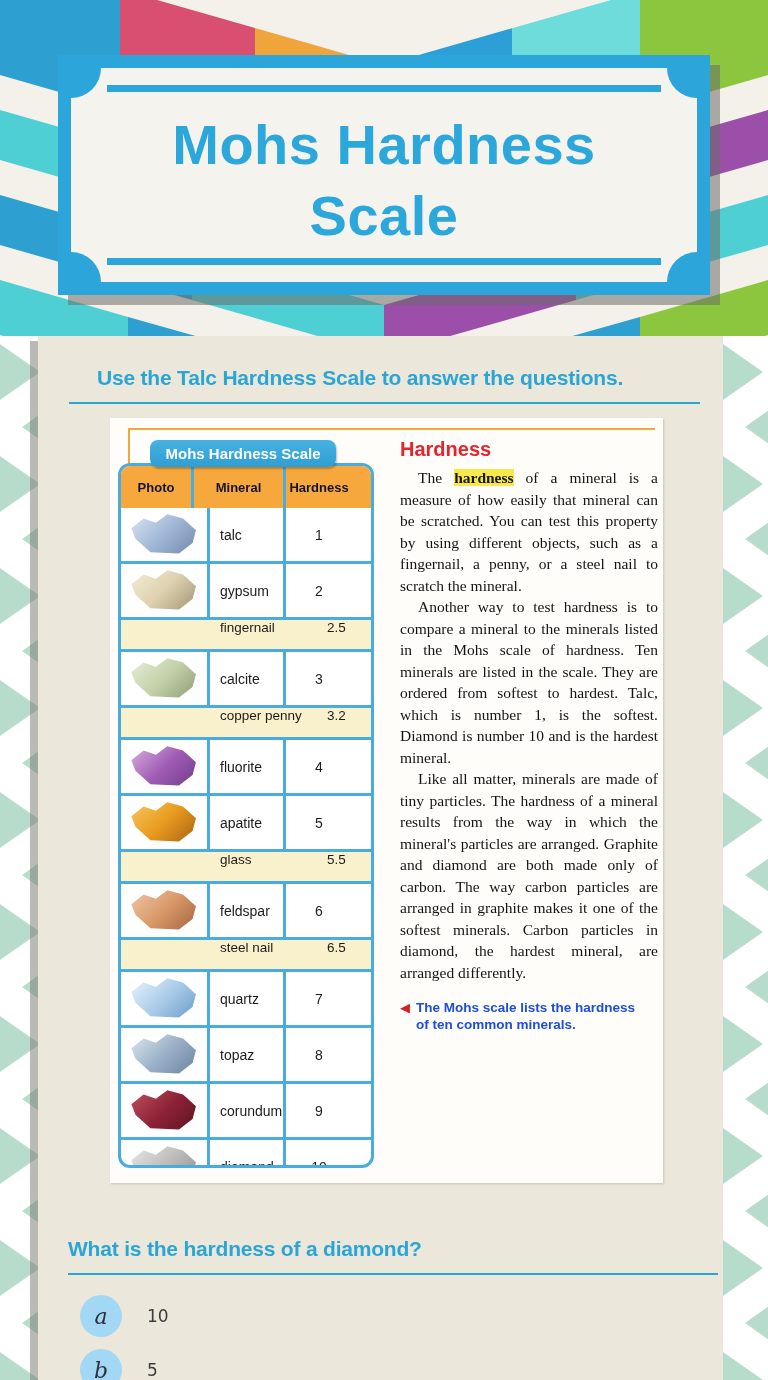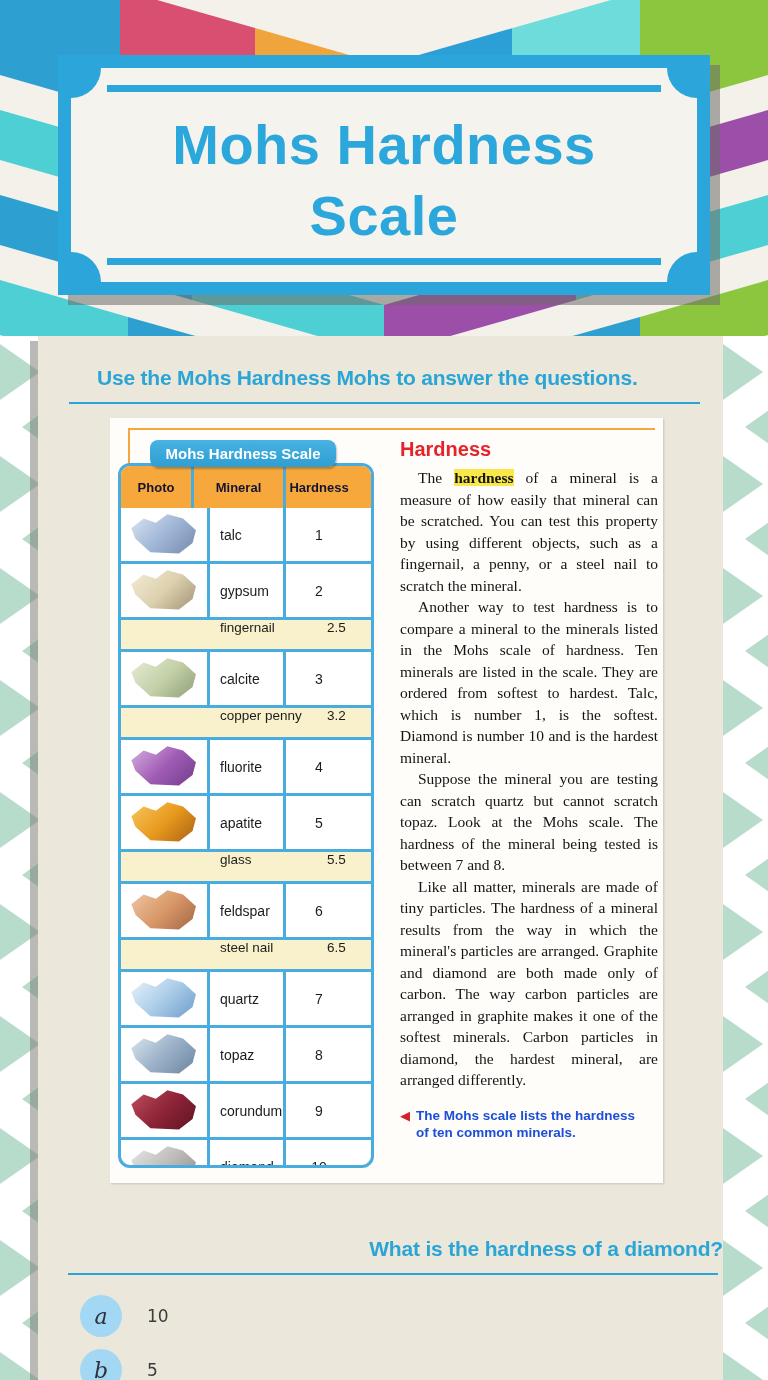--- a/index.html
+++ b/index.html
@@ -66,21 +66,21 @@
   .article{position:absolute;left:290px;top:20px;width:258px;}
   .article h2{margin:0 0 6px 0;color:#E4232B;font-size:20px;font-weight:bold;}
   .article p{margin:0;font-family:"Liberation Serif",serif;font-size:15.5px;line-height:21.5px;
              color:#141414;text-indent:18px;text-align:justify;}
   .hl{background:#F9E84A;font-weight:bold;}
   .caption{display:flex;margin-top:16px;gap:6px;}
   .cap-arrow{color:#D42127;font-size:13px;line-height:17px;}
   .cap-text{color:#1d4ed8;font-weight:bold;font-size:13.5px;line-height:17px;}
 
   
-  .question{color:#2AA5D6;font-weight:bold;font-size:21px;margin:54px 0 0 30px;letter-spacing:-.2px;text-align:right;}
+  .question{color:#2AA5D6;font-weight:bold;font-size:21px;margin:54px 0 0 30px;letter-spacing:-.2px;}
   .opts{margin:20px 0 0 42px;}
   .opt{display:flex;align-items:center;margin-bottom:12px;cursor:pointer;}
   .opt-circle{width:42px;height:42px;border-radius:50%;background:#A3D8F4;display:flex;
               align-items:center;justify-content:center;font-family:"DejaVu Serif",serif;
               font-style:italic;font-size:22px;color:#2E2E3E;}
   .opt-val{margin-left:25px;font-size:17px;color:#3C3C3C;font-family:"DejaVu Sans",sans-serif;}
 </style>
 </head>
 <body>
 
@@ -137,21 +137,21 @@
     </svg>
   </div>
   <div class="side right">
     <svg width="45" height="1044">
       <rect x="0" y="0" width="45" height="1044" fill="url(#tris)"></rect>
     </svg>
   </div>
 
   <div class="panel">
 
-    <div class="instruction">Use the Mohs Hardness Mohs to answer the questions.</div>
+    <div class="instruction">Use the Talc Hardness Scale to answer the questions.</div>
     <div class="hr-blue"></div>
 
     <div class="figure">
       <div class="orange-h"></div>
       <div class="orange-v"></div>
       <div class="tab">Mohs Hardness Scale</div>
 
       <div class="mtable">
         <div class="t-head">
           <div class="ch-photo">Photo</div>
@@ -244,21 +244,20 @@
             </div>
           <div class="c-min">diamond</div>
           <div class="c-hard">10</div>
         </div>
       </div>
 
       <div class="article">
         <h2>Hardness</h2>
         <p><span>The </span><span class="hl">hardness</span><span> of a mineral is a measure of how easily that mineral can be scratched. You can test this property by using different objects, such as a fingernail, a penny, or a steel nail to scratch the mineral.</span></p>
         <p>Another way to test hardness is to compare a mineral to the minerals listed in the Mohs scale of hardness. Ten minerals are listed in the scale. They are ordered from softest to hardest. Talc, which is number 1, is the softest. Diamond is number 10 and is the hardest mineral.</p>
-        <p>Suppose the mineral you are testing can scratch quartz but cannot scratch topaz. Look at the Mohs scale. The hardness of the mineral being tested is between 7 and 8.</p>
         <p>Like all matter, minerals are made of tiny particles. The hardness of a mineral results from the way in which the mineral's particles are arranged. Graphite and diamond are both made only of carbon. The way carbon particles are arranged in graphite makes it one of the softest minerals. Carbon particles in diamond, the hardest mineral, are arranged differently.</p>
         <div class="caption">
           <span class="cap-arrow">◀</span>
           <span class="cap-text">
             <span>The Mohs scale lists the hardness</span><br>
             <span>of ten common minerals.</span>
           </span>
         </div>
       </div>
     </div>

